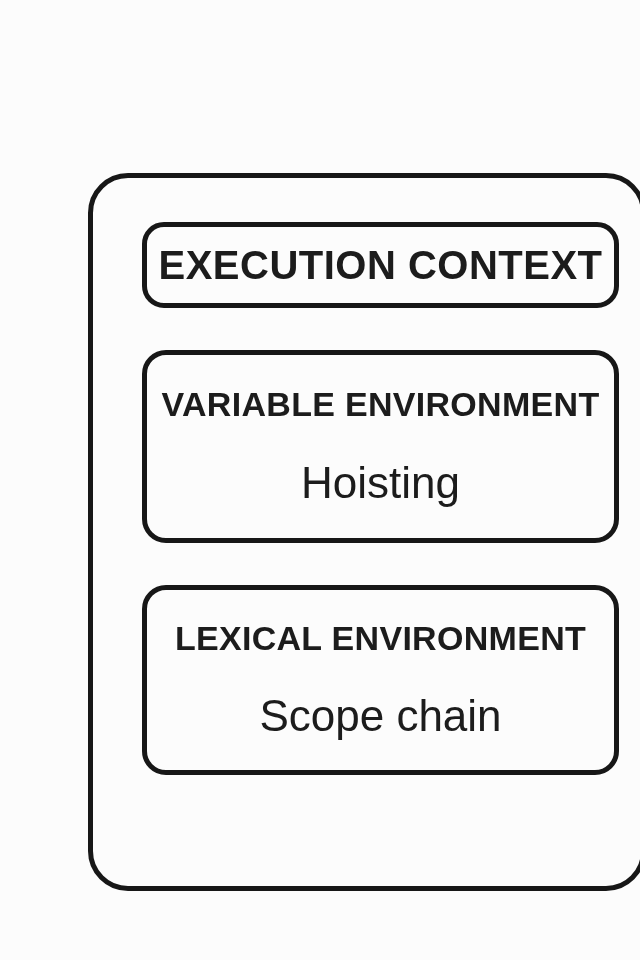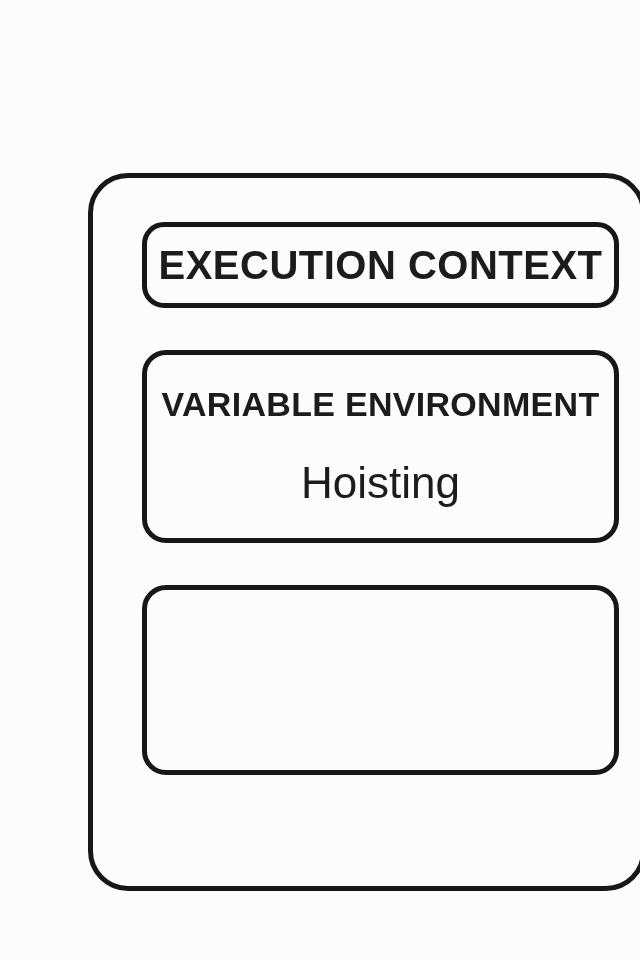--- a/index.html
+++ b/index.html
@@ -84,16 +84,18 @@
     <div class="title-box">
       <span class="title-text">EXECUTION CONTEXT</span>
     </div>
 
     <div class="sub-box variable">
       <div class="sub-title">VARIABLE ENVIRONMENT</div>
       <div class="sub-label">Hoisting</div>
     </div>
 
     <div class="sub-box lexical">
+      <div class="sub-title">LEXICAL ENVIRONMENT</div>
+      <div class="sub-label">Scope chain</div>
     </div>
 
   </div>
 </div>
 
 </body></html>

